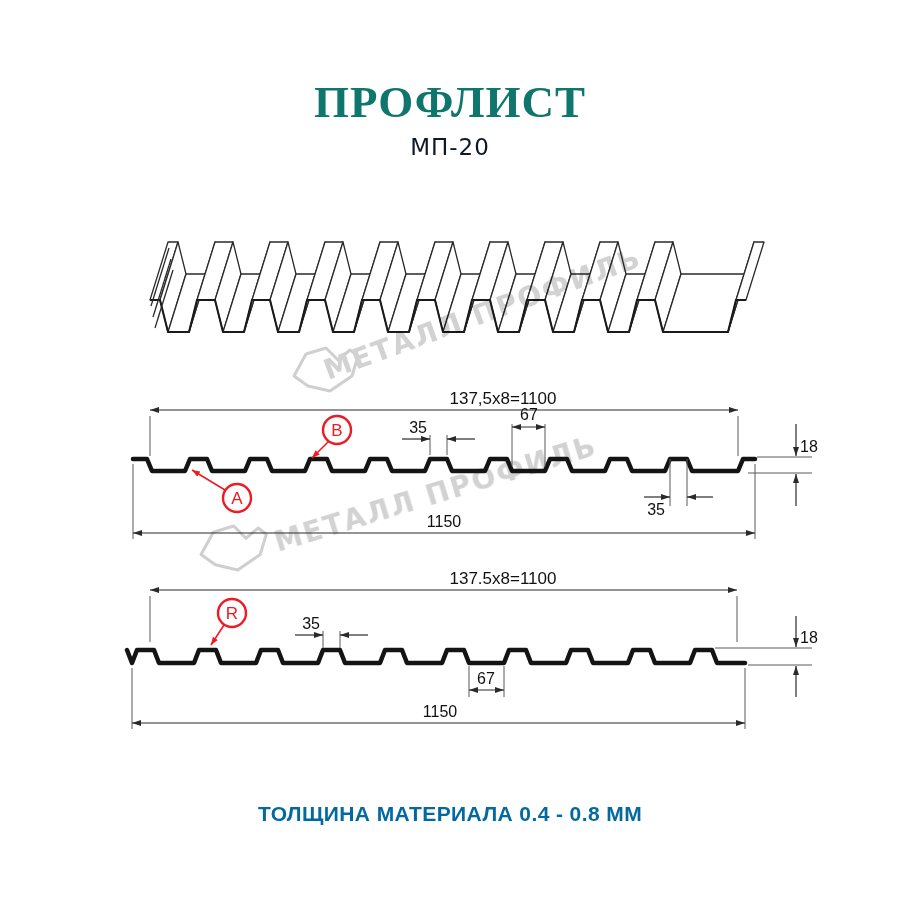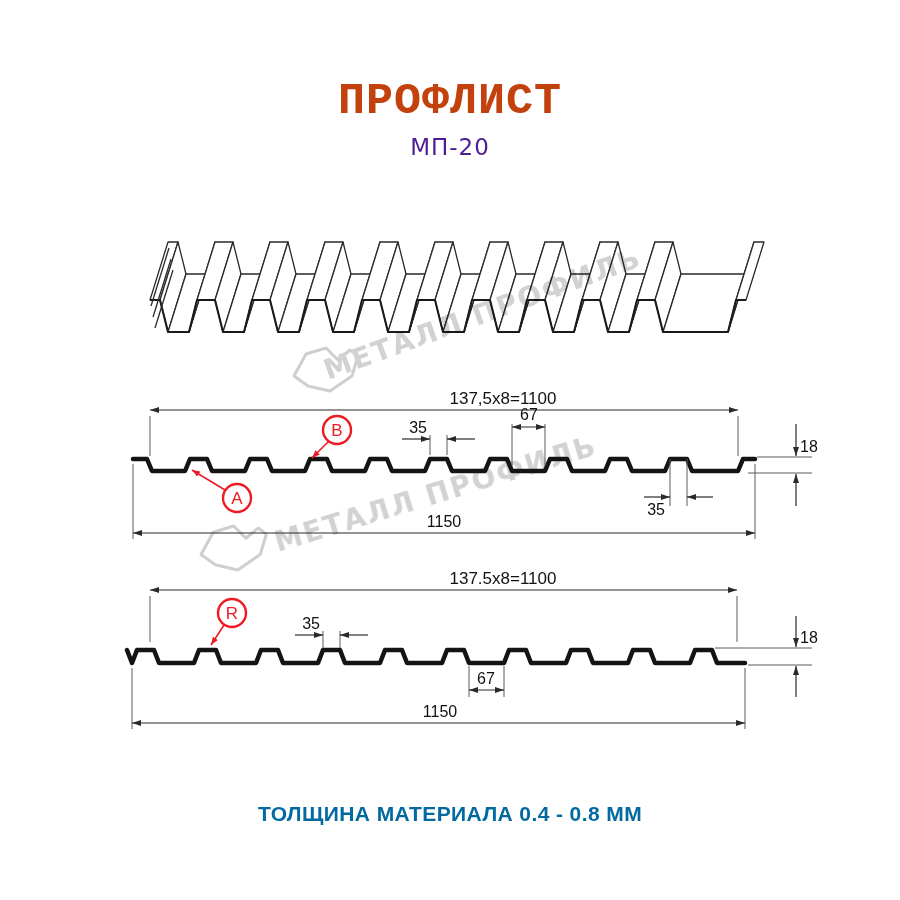--- a/index.html
+++ b/index.html
@@ -1,23 +1,23 @@
 <!DOCTYPE html>
 <html><head>
 <meta charset="utf-8">
 <style>
   html,body{margin:0;padding:0;}
   body{width:900px;height:900px;background:#ffffff;position:relative;overflow:hidden;
        font-family:"Liberation Sans", sans-serif;}
   .title{position:absolute;left:0;right:0;top:76px;text-align:center;
-         font-family:Liberation Mono, monospace;font-weight:800;font-size:45px;
-         letter-spacing:1px;color:#c2410c;}
+         font-family:Liberation Serif, serif;font-weight:800;font-size:45px;
+         letter-spacing:1px;color:#0f766e;}
   .subtitle{position:absolute;left:0;right:0;top:134px;text-align:center;
             font-family:"DejaVu Sans", sans-serif;font-weight:500;font-size:23px;
-            letter-spacing:1px;color:#4c1d95;}
+            letter-spacing:1px;color:#0f172a;}
   .footer{position:absolute;left:0;right:0;top:802px;text-align:center;
           font-weight:700;font-size:21px;letter-spacing:.4px;color:#0369a1;}
   svg{position:absolute;left:0;top:0;}
   .ext{stroke:#5a5a5a;stroke-width:1;}
   .dimline{stroke:#2a2a2a;stroke-width:1.2;}
   .profile{fill:none;stroke:#141414;stroke-width:4.5;stroke-linejoin:round;stroke-linecap:round;}
   .q3d{fill:#ffffff;stroke:#2a2a2a;stroke-width:1.3;stroke-linejoin:round;}
   .near3d{fill:none;stroke:#1a1a1a;stroke-width:2;stroke-linejoin:round;}
   .edge3d{stroke:#2a2a2a;stroke-width:1.3;}
   .dimtext{font-family:"Liberation Sans",sans-serif;font-size:16px;fill:#111;}

